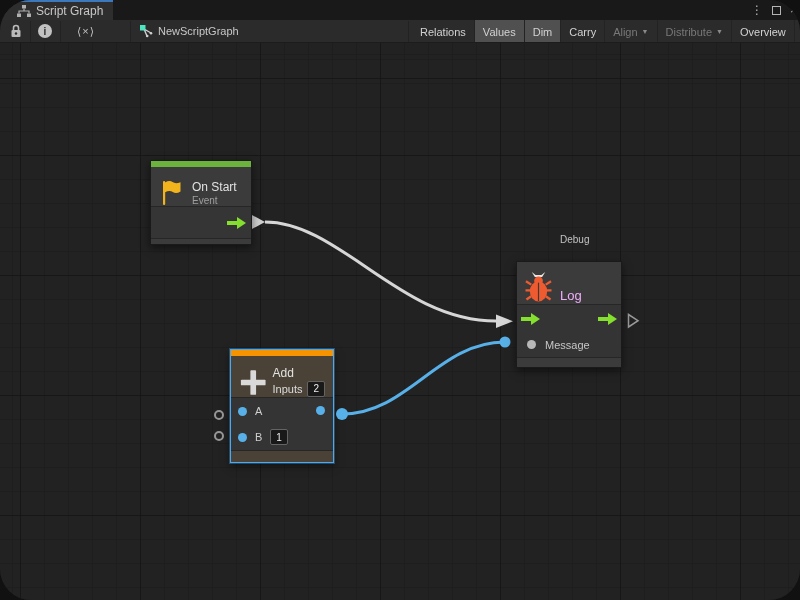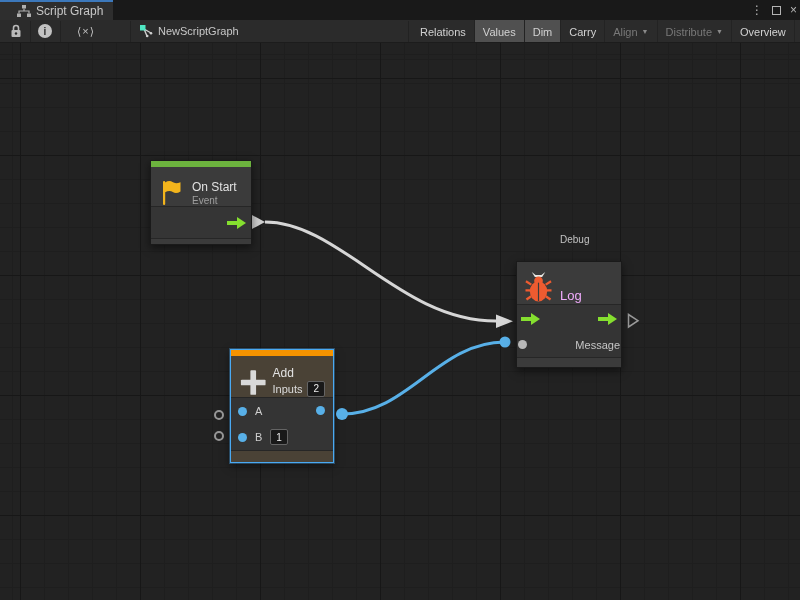--- a/index.html
+++ b/index.html
@@ -1,17 +1,17 @@
 <!DOCTYPE html>
 <html><head>
 <meta charset="utf-8">
 <style>
   html,body{margin:0;padding:0;background:#111;}
   *{box-sizing:border-box;font-family:"Liberation Sans","DejaVu Sans",sans-serif;}
-  #window{position:relative;width:800px;height:600px;background:#191919;overflow:hidden;}
+  #window{position:relative;width:800px;height:600px;background:#191919;overflow:hidden;border-radius:31px;}
 
   
   #tabbar{position:absolute;left:0;top:0;width:800px;height:20px;background:#191919;}
   #tab{position:absolute;left:0;top:0;width:113px;height:20px;background:#2e2e2e;
        border-top:2px solid #3c78bb;display:flex;align-items:center;gap:5px;padding:0 6px 0 17px;}
   #tab .tab-title{font-size:12px;color:#c8c8c8;white-space:nowrap;}
   #winctl{position:absolute;right:3px;top:0;height:20px;display:flex;align-items:center;gap:9px;color:#b4b4b4;}
   #winctl .glyph{font-size:12px;line-height:20px;}
   #winctl .maxbox{width:9px;height:9px;border:1px solid #b4b4b4;display:inline-block;}
 
@@ -65,21 +65,21 @@
                          justify-content:flex-end;padding-right:5px;}
   #node-onstart .footer{height:6px;}
 
   
   #node-debug{left:516px;top:218px;width:106px;}
   #node-debug .header{height:43px;border-bottom:1px solid #262626;}
   #node-debug .kicker{font-size:10px;color:#c2c2c2;}
   #node-debug .logtitle{font-size:13px;color:#f0abfc;margin-top:44px;}
   #node-debug .body{background:#343434;}
   #node-debug .row1{height:27px;display:flex;align-items:center;justify-content:space-between;padding:0 4px;}
-  #node-debug .row2{height:25px;display:flex;align-items:center;gap:9px;padding:0 1px;justify-content:space-between;}
+  #node-debug .row2{height:25px;display:flex;align-items:center;gap:9px;padding:0 10px;}
   #node-debug .footer{height:10px;}
   .gray-dot{width:9px;height:9px;border-radius:50%;background:#b8b8b8;}
   #node-debug .portlabel{font-size:11px;color:#c6c6c6;}
 
   
   #node-add{left:230px;top:306px;width:104px;border:1px solid #4aa9f2;box-shadow:0 0 0 1px rgba(74,169,242,.35),0 3px 8px rgba(0,0,0,.5);}
   #node-add .header{height:42px;background:#4a4236;border-bottom:1px solid #262626;gap:5px;}
   #node-add .subrow{display:flex;align-items:center;gap:5px;}
   #node-add .subtitle2{font-size:11px;color:#dcdcdc;}
   #node-add .body{background:#343434;}

